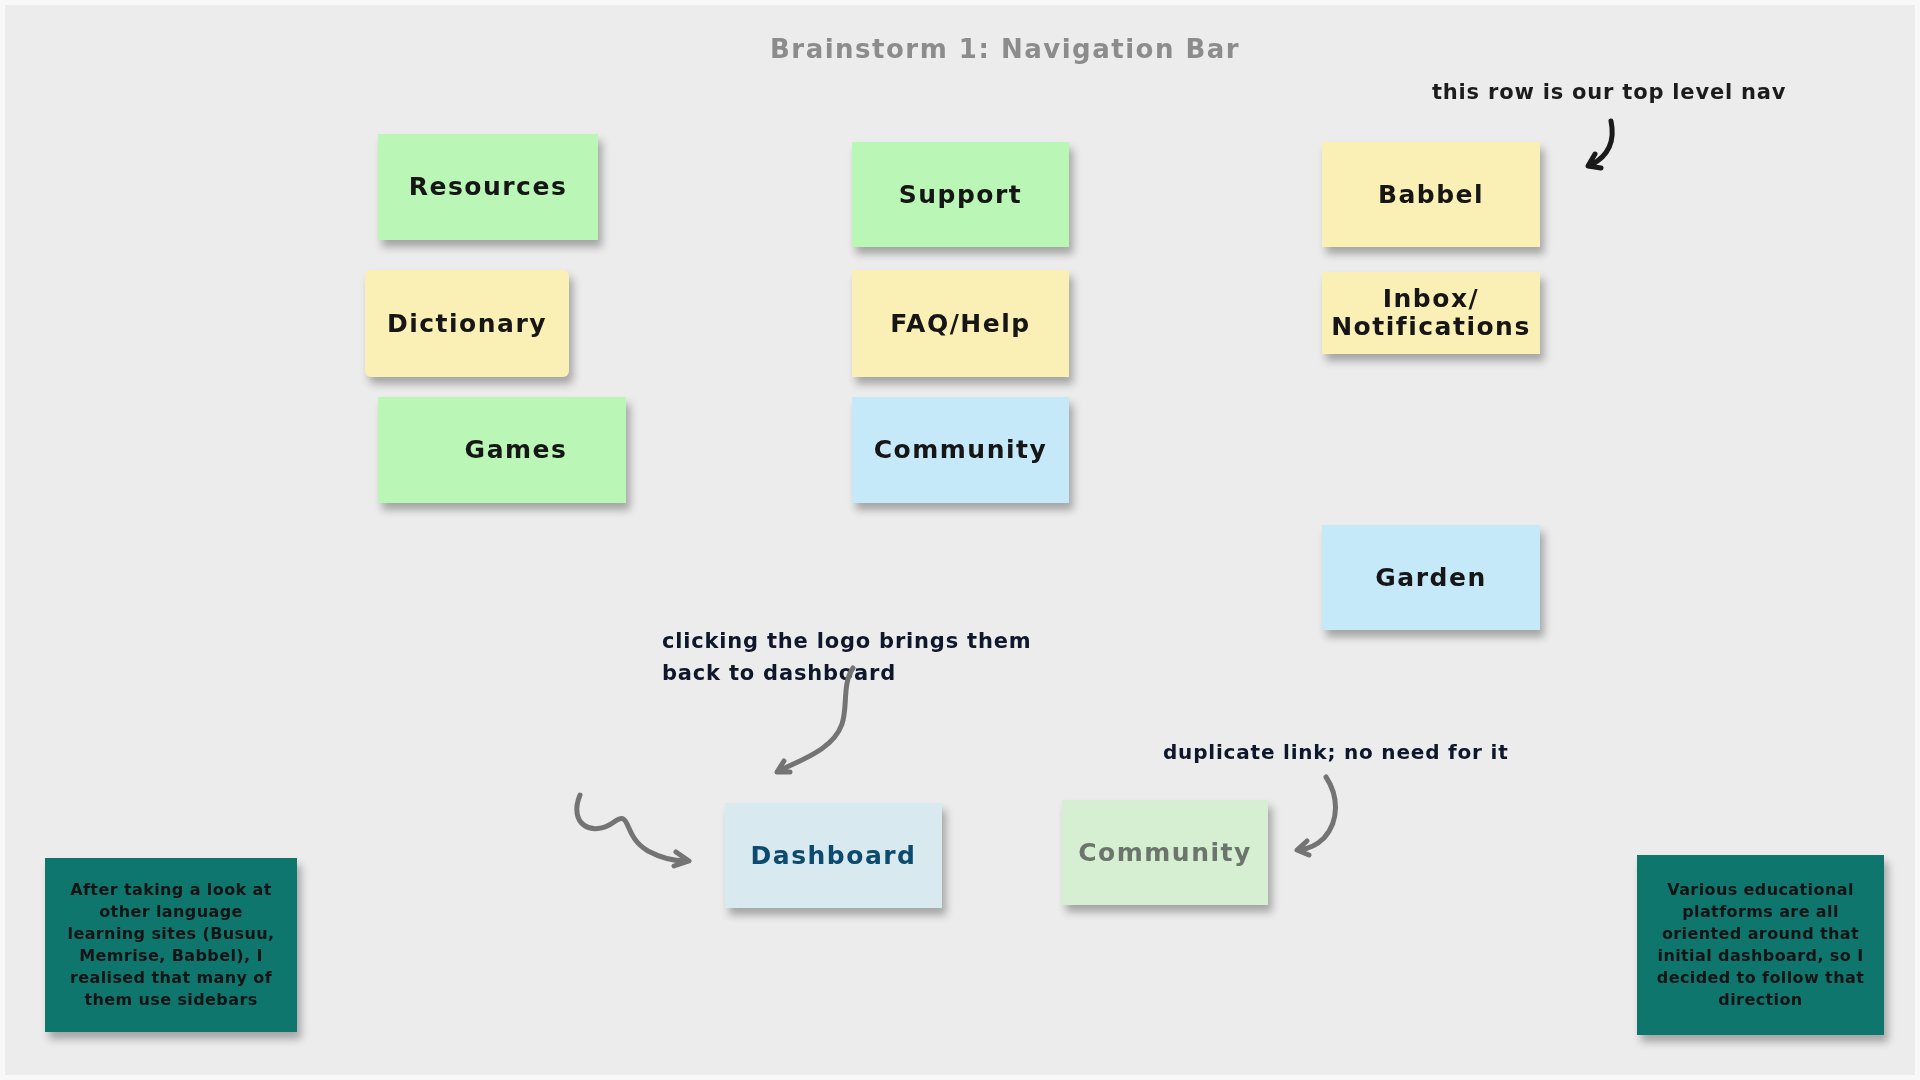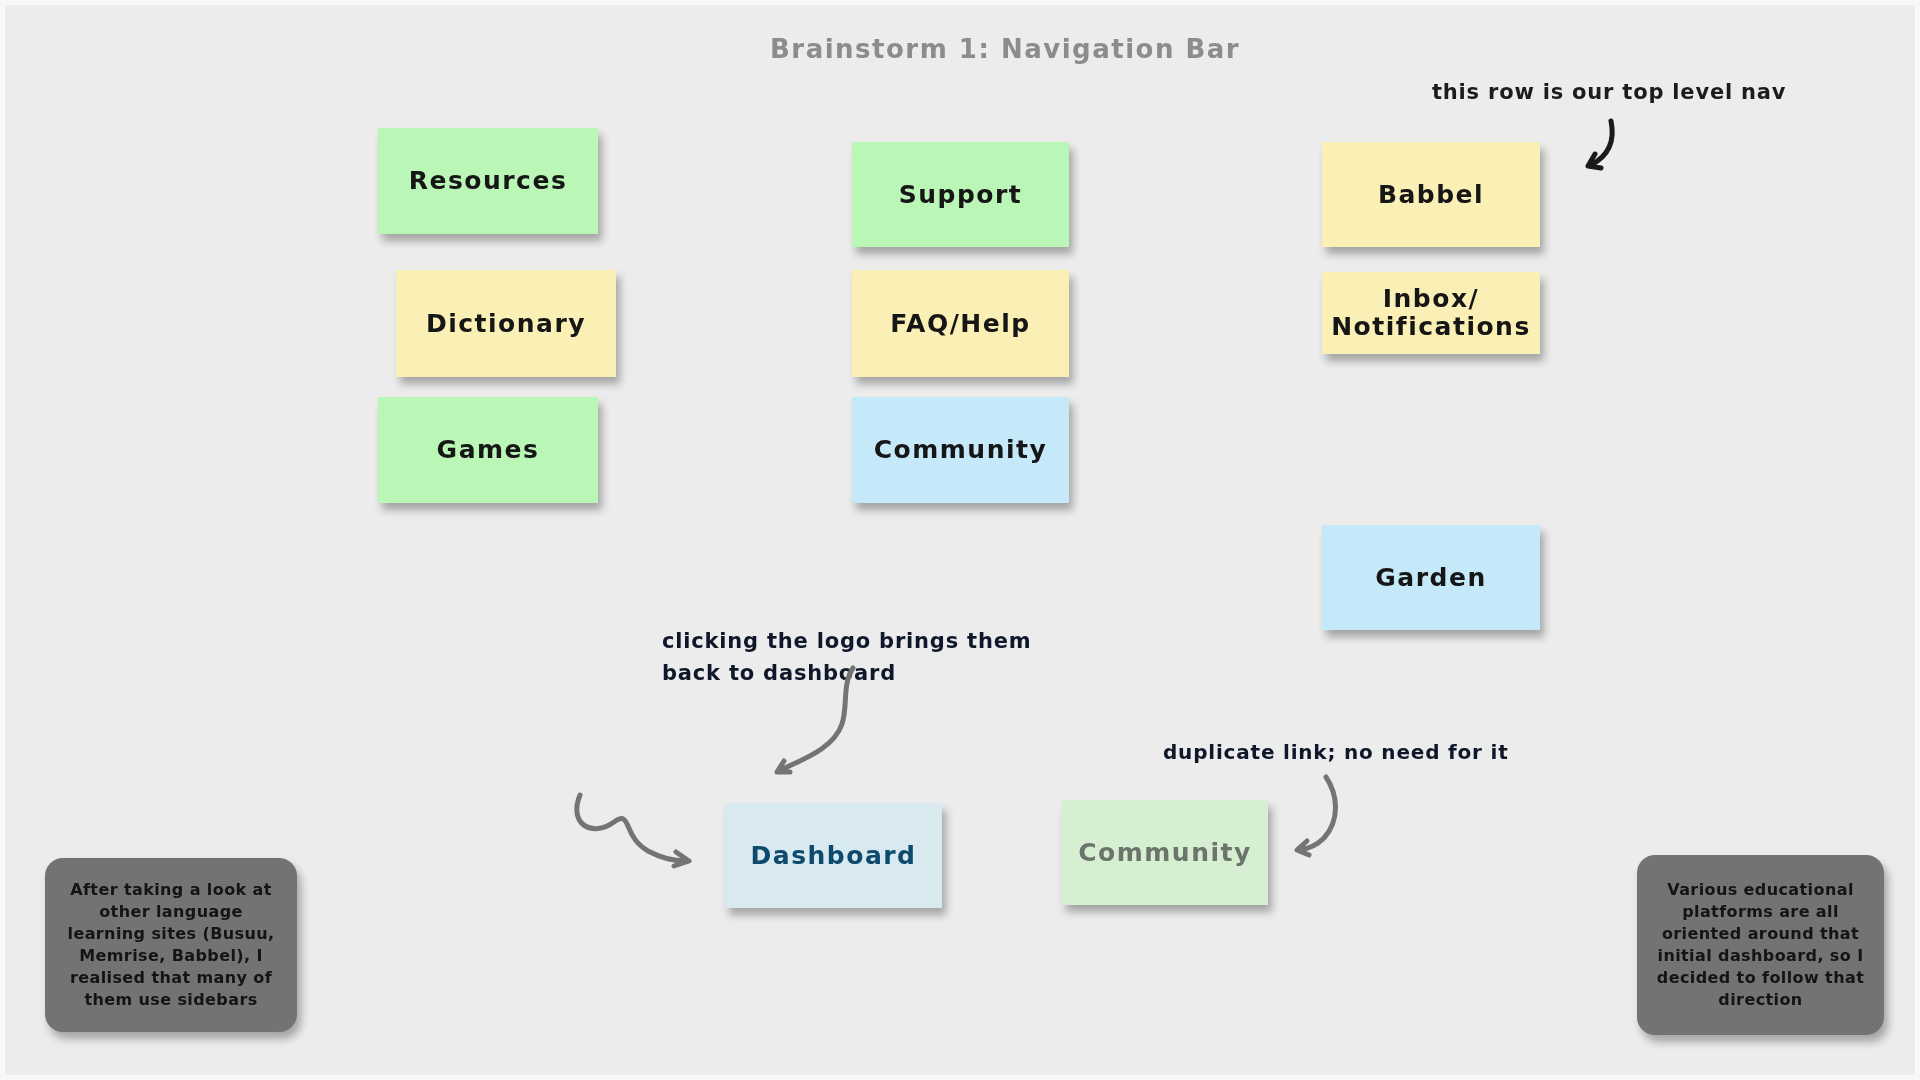--- a/index.html
+++ b/index.html
@@ -25,21 +25,21 @@
     text-align:center;
   }
   .note span{white-space:pre-line;}
   .nav-note{font-size:25px;font-weight:bold;color:#161616;letter-spacing:1.5px;line-height:28px;}
   .soft-note{font-size:25px;font-weight:bold;letter-spacing:1.5px;}
   .green{background:#baf7b6;}
   .yellow{background:#faf0b5;}
   .blue{background:#c6e9fa;}
   .paleblue{background:#d9e9f0;color:#0c4a6e;}
   .palegreen{background:#d6eed2;color:#6b756b;}
-  .tan{background:#737373;border-radius:18px;}
+  .tan{background:#0f766e;}
   .comment-note{
     font-size:16px;font-weight:bold;color:#141414;line-height:22px;
     letter-spacing:.4px;padding:6px;
   }
   .arrows{position:absolute;left:0;top:0;pointer-events:none;}
   .arrows path{fill:none;stroke-linecap:round;stroke-linejoin:round;}
   .arrow-black{stroke:#1a1a1a;stroke-width:5px;}
   .arrow-gray{stroke:#747474;stroke-width:5px;}
 </style>
 </head>
@@ -50,27 +50,27 @@
   <div class="board-title">Brainstorm 1: Navigation Bar</div>
 
   <div class="ann black" style="left:1432px;top:80px;">this row is our top level nav</div>
 
   <div class="ann gray" style="left:662px;top:625px;">clicking the logo brings them
 back to dashboard</div>
 
 
   <div class="ann gray" style="left:1163px;top:736px;font-size:20px;">duplicate link; no need for it</div>
 
-  <div class="note nav-note green" style="left:378px;top:128px;width:220px;height:106px;">
+  <div class="note nav-note green" style="left:378px;top:134px;width:220px;height:106px;">
     <span>Resources</span>
   </div>
-  <div class="note nav-note yellow" style="left:396px;top:270px;width:220px;height:107px;">
+  <div class="note nav-note yellow" style="left:365px;top:270px;width:204px;height:107px;border-radius:6px;">
     <span>Dictionary</span>
   </div>
-  <div class="note nav-note green" style="left:378px;top:397px;width:220px;height:106px;">
+  <div class="note nav-note green" style="left:378px;top:397px;width:220px;height:106px;padding-left:28px;">
     <span>Games</span>
   </div>
 
   <div class="note nav-note yellow" style="left:852px;top:270px;width:217px;height:107px;">
     <span>FAQ/Help</span>
   </div>
   <div class="note nav-note green" style="left:852px;top:142px;width:217px;height:105px;">
     <span>Support</span>
   </div>
   <div class="note nav-note blue" style="left:852px;top:397px;width:217px;height:106px;">

